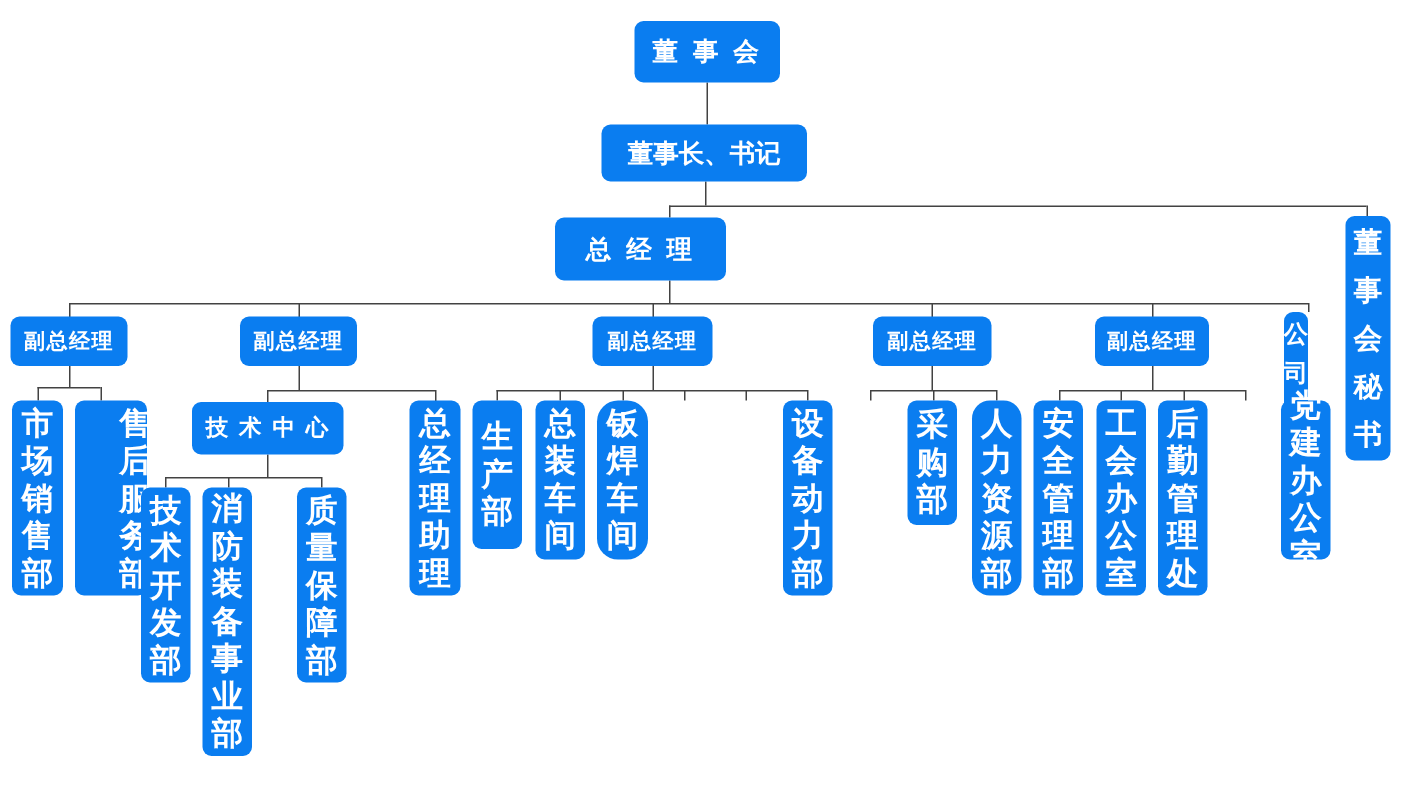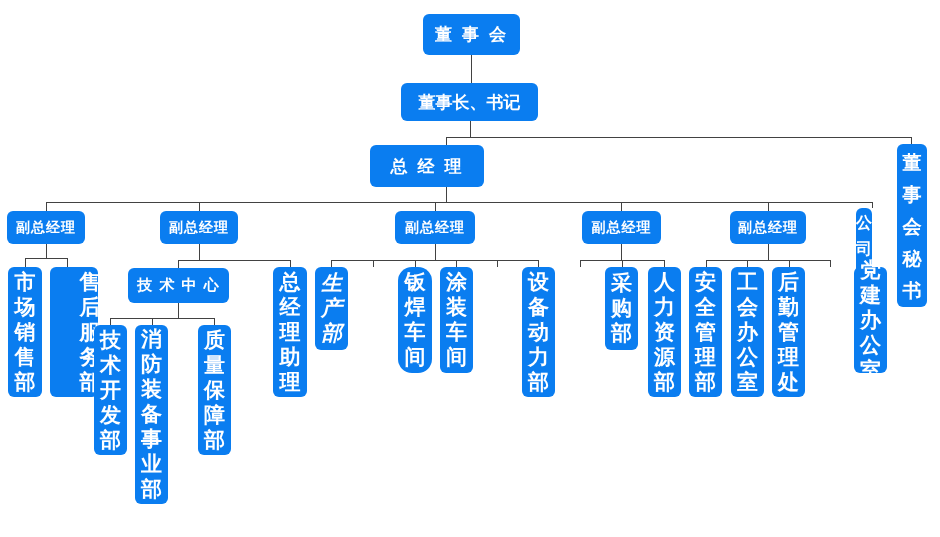--- a/index.html
+++ b/index.html
@@ -98,26 +98,26 @@
 
   <div class="node vbox" style="left:8px;top:267px;width:34px;height:130px;">市场销售部</div>
   <div class="node vbox" style="left:50px;top:267px;width:34px;height:130px;padding-left:40px;">售后服务部</div>
 
   <div class="node hbox tc" style="left:128px;top:268px;width:101px;height:35px;">技 术 中 心</div>
   <div class="node vbox" style="left:273px;top:267px;width:34px;height:130px;">总经理助理</div>
   <div class="node vbox" style="left:94px;top:325px;width:33px;height:130px;">技术开发部</div>
   <div class="node vbox" style="left:135px;top:325px;width:33px;height:179px;">消防装备事业部</div>
   <div class="node vbox" style="left:198px;top:325px;width:33px;height:130px;">质量保障部</div>
 
-  <div class="node vbox" style="left:315px;top:267px;width:33px;height:83px;font-style:italic;">生产部</div>
+  <div class="node vbox" style="left:315px;top:267px;width:33px;height:99px;">生产部</div>
+  <div class="node vbox" style="left:357px;top:267px;width:33px;height:106px;">总装车间</div>
   <div class="node vbox" style="left:398px;top:267px;width:34px;height:106px;border-radius:14px;">钣焊车间</div>
-  <div class="node vbox" style="left:440px;top:267px;width:33px;height:106px;">涂装车间</div>
   <div class="node vbox" style="left:522px;top:267px;width:33px;height:130px;">设备动力部</div>
 
   <div class="node vbox" style="left:605px;top:267px;width:33px;height:83px;">采购部</div>
-  <div class="node vbox" style="left:648px;top:267px;width:33px;height:130px;">人力资源部</div>
+  <div class="node vbox" style="left:648px;top:267px;width:33px;height:130px;border-radius:12px;">人力资源部</div>
 
   <div class="node vbox" style="left:689px;top:267px;width:33px;height:130px;">安全管理部</div>
   <div class="node vbox" style="left:731px;top:267px;width:33px;height:130px;">工会办公室</div>
   <div class="node vbox" style="left:772px;top:267px;width:33px;height:130px;">后勤管理处</div>
   <div class="node vbox" style="left:854px;top:267px;width:33px;height:106px;">党建办公室</div>
 
 </div>
 
 </body></html>

